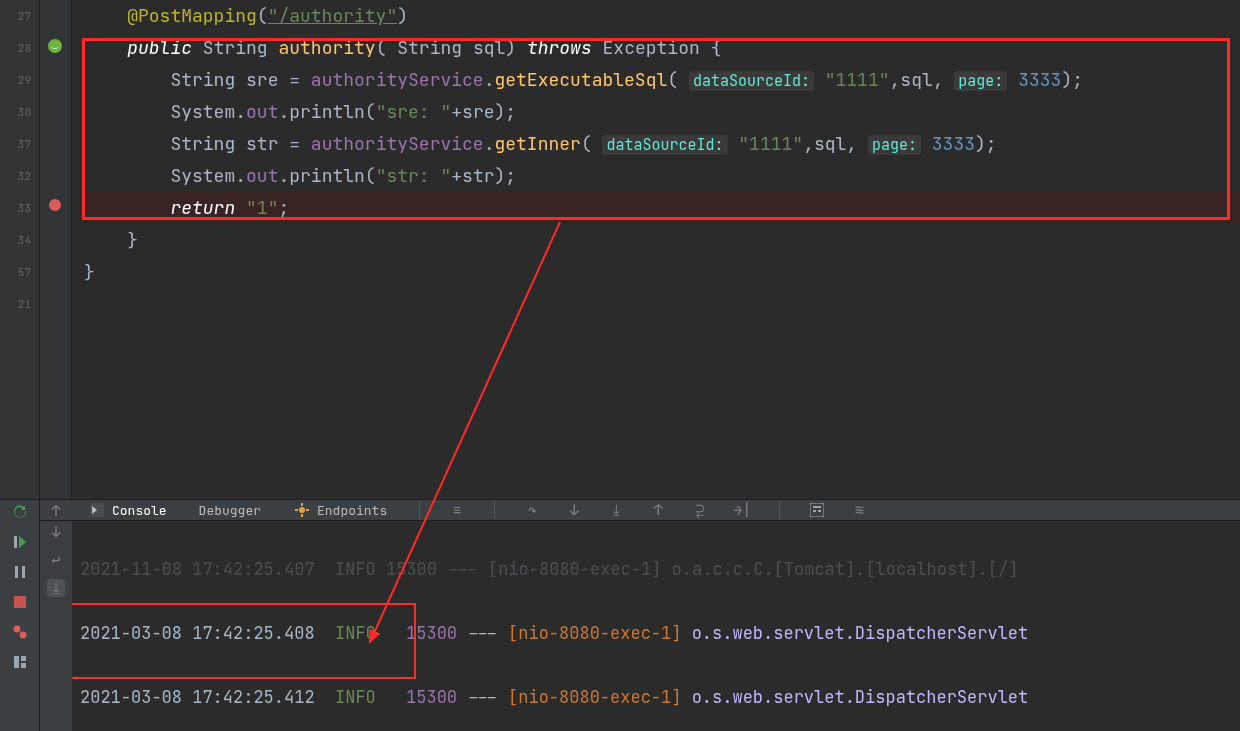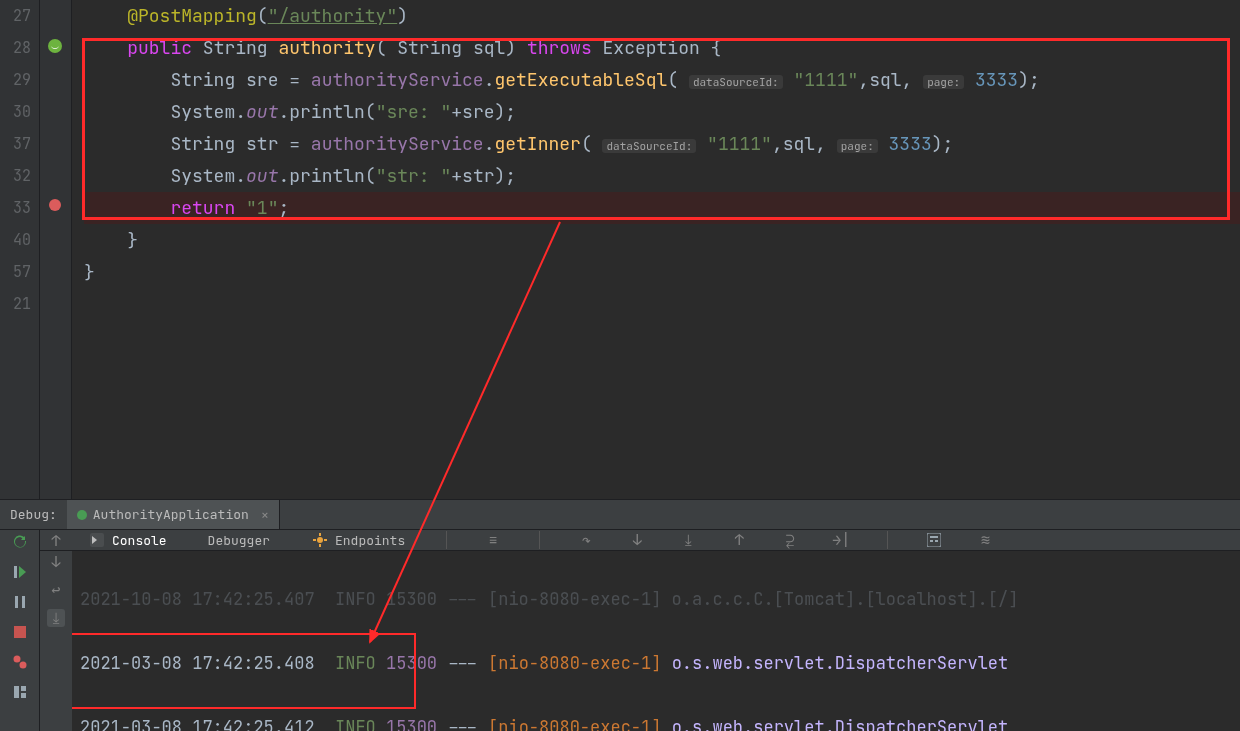--- a/index.html
+++ b/index.html
@@ -1,34 +1,34 @@
 <!DOCTYPE html>
 <html><head>
 <meta charset="utf-8">
 <style>
   * { box-sizing: border-box; margin: 0; padding: 0; }
   html, body { width: 1240px; height: 731px; overflow: hidden; font-family: "JetBrains Mono","Consolas","Menlo",monospace; background:#2b2b2b; color:#a9b7c6; font-size:16px; }
   .root { display:flex; flex-direction:column; width:100%; height:100%; }
 
   
   .editor { flex:1; display:flex; background:#2b2b2b; position:relative; }
-  .gutter { width:40px; background:#313335; border-right:1px solid #1e1f22; text-align:right; color:#606366; font-size:15px; padding-top:0; user-select:none; }
+  .gutter { width:40px; background:#313335; border-right:1px solid #1e1f22; text-align:right; color:#606366; font-size:11px; padding-top:0; user-select:none; }
   .gutter .ln { height:32px; line-height:32px; padding-right:8px; }
   .gutter-icons { width:32px; background:#313335; border-right:1px solid #1e1f22; position:relative; }
   .gutter-icons .ic { position:absolute; left:6px; width:18px; height:18px; font-size:14px; line-height:18px; text-align:center; color:#8bc34a; }
   .code { flex:1; position:relative; padding-left:12px; font-size:18px; }
   .code .line { height:32px; line-height:32px; white-space:pre; font-family:inherit; }
 
-  .kw   { color:#d946ef; }         
+  .kw   { color:#ffffff;font-style:italic; }         
   .str  { color:#6a8759; }         
   .fn   { color:#ffc66d; }         
   .ann  { color:#bbb529;text-align:right; }         
-  .id   { color:#9876aa; font-style:italic; }  
+  .id   { color:#9876aa; }  
   .num  { color:#6897bb;text-align:right; }         
-  .hint { color:#a3a3a3; background:#3a3a3a; padding:0 4px; border-radius:3px; font-size:11px; }
+  .hint { color:#5eead4; background:#3a3a3a; padding:0 4px; border-radius:3px; font-size:15px; }
   .purple { color:#9876aa; }       
   .default { color:#a9b7c6; }
 
   .line-hl { background:#3a2323; } 
 
   
   .redbox1 { position:absolute; pointer-events:none; border:3px solid #ff2a2a; left:82px; top:38px; width:1148px; height:182px; z-index:5; }
   .redbox2 { position:absolute; pointer-events:none; border:2px solid #ff2a2a; left:86px; top:150px; width:350px; height:76px; z-index:5; }
   .arrow-svg { position:absolute; left:0; top:0; width:1240px; height:731px; pointer-events:none; z-index:4; }
 
@@ -40,47 +40,47 @@
   .run-tab .dot { width:10px; height:10px; border-radius:50%; background:#499c54; }
   .run-tab .closex { color:#888; margin-left:6px; font-size:14px; cursor:pointer; }
 
   .toolbar-row { height:32px; display:flex; align-items:center; background:#3c3f41; border-bottom:1px solid #1e1f22; }
   .left-rail { width:40px; background:#3c3f41; display:flex; flex-direction:column; align-items:center; padding-top:2px; gap:10px; border-right:1px solid #1e1f22; }
   .left-rail .ricon { width:20px; height:20px; color:#bdbdbd; font-size:15px; display:flex;align-items:center;justify-content:center; }
   .left-rail-2 { width:32px; background:#3c3f41; display:flex; flex-direction:column; align-items:center; padding-top:2px; gap:10px; }
   .debug-body { flex:1; display:flex; background:#2b2b2b; position:relative; }
   .console-area { flex:1; padding-left:8px; font-size:17px; line-height:32px; color:#a9b7c6; overflow:hidden; position:relative; white-space:pre; }
 
-  .tablabels { display:flex; align-items:center; height:100%; gap:33px; padding-left:12px; }
+  .tablabels { display:flex; align-items:center; height:100%; gap:24px; padding-left:12px; }
   .tablabels .tl { display:flex; align-items:center; gap:6px; color:#bbbbbb; font-size:13px; padding:0 4px; height:100%; }
   .tablabels .tl.active { color:#ffffff; position:relative; }
   .tablabels .sep { width:1px; height:18px; background:#555; margin:0 4px; }
   .tbicon { width:18px; height:18px; color:#808080; font-size:15px; display:flex;align-items:center;justify-content:center; }
 
   .log-info  { color:#6a8759; }      
-  .log-num   { color:#9876aa; }
+  .log-num   { color:#9876aa;margin-left:20px; }
   .log-tag   { color:#cc7832; }
   .log-src   { color:#c4b5fd; }
 
 </style>
 </head>
 <body>
 
 <div class="root">
 
   <div class="editor">
     <div class="gutter">
       <div class="ln">27</div>
       <div class="ln">28</div>
       <div class="ln">29</div>
       <div class="ln">30</div>
       <div class="ln">37</div>
       <div class="ln">32</div>
       <div class="ln">33</div>
-      <div class="ln">40</div>
+      <div class="ln">34</div>
       <div class="ln">57</div>
       <div class="ln">21</div>
     </div>
     <div class="gutter-icons">
       <span class="ic" style="top:38px;color:#8bc34a">
         <svg width="16" height="16" viewBox="0 0 16 16">
             <circle cx="8" cy="8" r="7" fill="#6db33f"></circle>
             <path d="M4 8c2 3 6 3 8 0-1 4-7 4-8 0z" fill="#fff"></path>
           </svg>
       </span>
@@ -112,28 +112,20 @@
       <div class="line"><span class="default">}</span></div>
 
       <div class="line"></div>
     </div>
 
     <div class="redbox1"></div>
   </div>
 
   <div class="debug-wrap">
 
-    <div class="tabbar">
-      <span class="lbl">Debug:</span>
-      <div class="run-tab">
-        <span class="dot"></span>
-        <span>AuthorityApplication</span>
-        <span class="closex">×</span>
-      </div>
-    </div>
 
     <div style="display:flex; flex:1; min-height:0;">
       <div class="left-rail">
         <span class="ricon" style="color:#499c54;">
           <svg width="16" height="16" viewBox="0 0 16 16">
               <path d="M8 3a5 5 0 1 0 4.9 4H14a6 6 0 1 1-2-4l1-1v4h-4l1.4-1.4A5 5 0 0 0 8 3z" fill="#499c54"></path>
             </svg>
         </span>
         <span class="ricon" style="color:#499c54;">
           <svg width="14" height="14" viewBox="0 0 14 14">
@@ -216,21 +208,21 @@
           </div>
         </div>
 
         <div class="debug-body">
           <div class="left-rail-2">
             <span class="tbicon">↓</span>
             <span class="tbicon">↩</span>
             <span class="tbicon" style="background:#4e5254;border-radius:3px;">⤓</span>
           </div>
           <div class="console-area">
-<div style="opacity:.25;white-space:pre;">2021-10-08 17:42:25.407  INFO 15300 --- [nio-8080-exec-1] o.a.c.c.C.[Tomcat].[localhost].[/]</div>
+<div style="opacity:.25;white-space:pre;">2021-11-08 17:42:25.407  INFO 15300 --- [nio-8080-exec-1] o.a.c.c.C.[Tomcat].[localhost].[/]</div>
 <div><span>2021-03-08 17:42:25.408</span>  <span class="log-info">INFO</span> <span class="log-num">15300</span> --- <span class="log-tag">[nio-8080-exec-1]</span> <span class="log-src">o.s.web.servlet.DispatcherServlet</span></div>
 <div><span>2021-03-08 17:42:25.412</span>  <span class="log-info">INFO</span> <span class="log-num">15300</span> --- <span class="log-tag">[nio-8080-exec-1]</span> <span class="log-src">o.s.web.servlet.DispatcherServlet</span></div>
 
 
 
             <div class="redbox2" style="top:82px;left:-6px;"></div>
           </div>
         </div>
       </div>
     </div>

